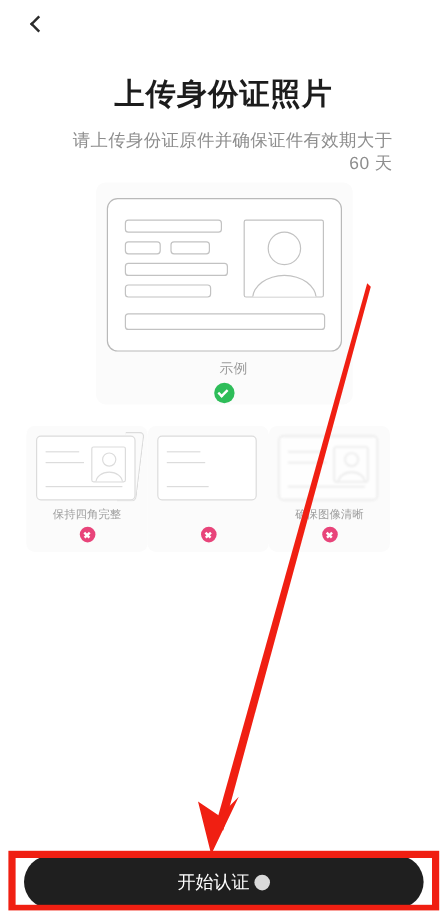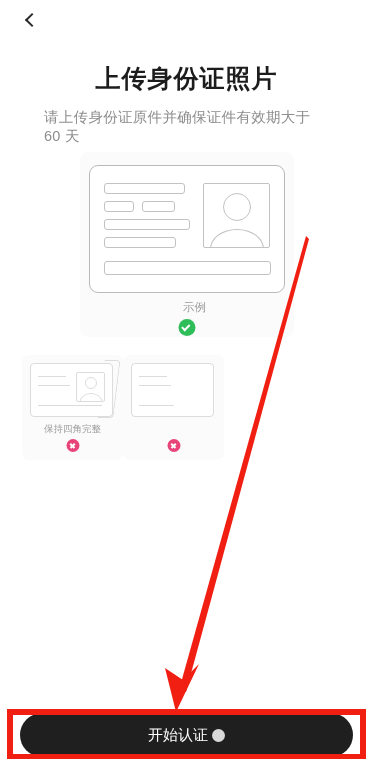--- a/index.html
+++ b/index.html
@@ -36,21 +36,21 @@
 
   
   .title {
     position: absolute; top: 62px; left: 0; width: 373px;
     text-align: center;
     font-size: 25px; font-weight: bold; color: #1c1c1c;
     letter-spacing: 1px;
   }
   .subtitle {
     position: absolute; top: 108px; left: 0; width: 327px;
-    text-align: left;
+    text-align: right;
     font-size: 14.5px; color: #8d8d8d;
     letter-spacing: 0.3px;
     padding-left: 44px;
   }
 
   
   .sample-panel {
     position: absolute; left: 80px; top: 152px;
     width: 214px; height: 185px;
     background: #fbfbfb; border-radius: 8px;
@@ -261,20 +261,33 @@
         <span class="mini-line ml3"></span>
         <span class="mini-photo">
           <span class="mini-head"></span>
           <span class="mini-shoulders"></span>
         </span>
         <span class="glare"></span>
       </div>
       <span class="badge badge-no"></span>
     </div>
 
+    <div class="thumb">
+      <div class="mini-card blur-overlay">
+        <span class="mini-line ml1"></span>
+        <span class="mini-line ml2"></span>
+        <span class="mini-line ml3"></span>
+        <span class="mini-photo">
+          <span class="mini-head"></span>
+          <span class="mini-shoulders"></span>
+        </span>
+      </div>
+      <div class="thumb-label">确保图像清晰</div>
+      <span class="badge badge-no"></span>
+    </div>
 
   </div>
 
   <div class="bottom-area">
     <button class="cta">
       <span>开始认证</span>
       <span class="cta-dot"></span>
     </button>
   </div>
 

